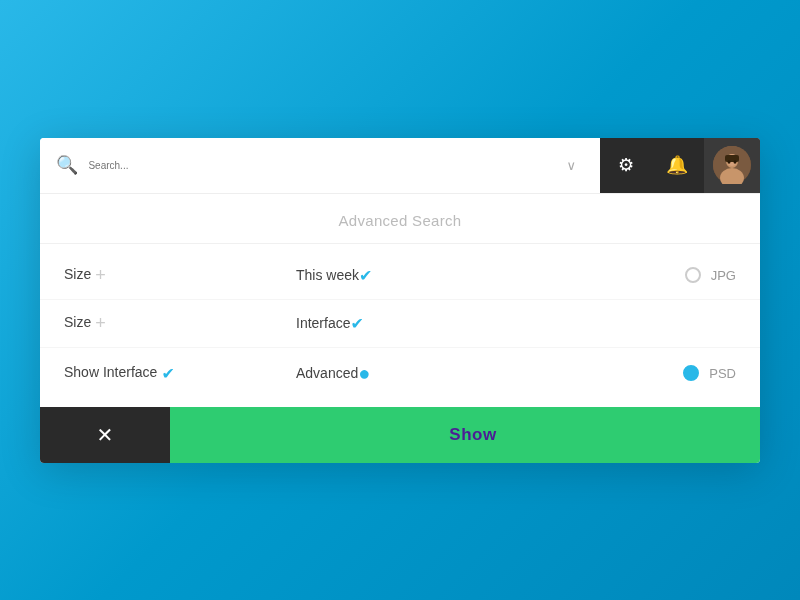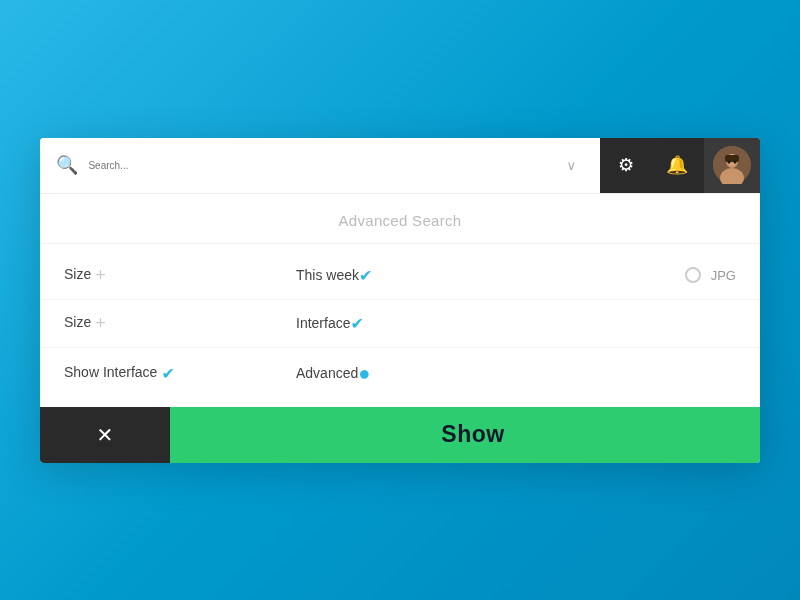--- a/index.html
+++ b/index.html
@@ -202,22 +202,22 @@
       flex-shrink: 0;
     }
 
     .show-btn {
       flex: 1;
       background: #2ecc71;
       display: flex;
       align-items: center;
       justify-content: center;
       cursor: pointer;
-      color: #0f172a;
-      font-size: 23px;
+      color: #4c1d95;
+      font-size: 17px;
       font-weight: 700;
       letter-spacing: 0.5px;
       border: none;
       outline: none;
       padding-left: 16px;
     }
 
     .checkmark {
       display: inline-block;
       font-size: 16px;
@@ -289,20 +289,24 @@
 
     <div class="filter-row">
       <div class="filter-left">
         <span class="filter-label">Show Interface</span>
         <span class="check-blue checkmark">✔</span>
       </div>
       <div class="filter-center">
         <span class="filter-center-label">Advanced</span>
         <span style="color:#29b8e8; font-size:20px;">●</span>
       </div>
+      <div class="filter-right">
+        <span class="radio-circle filled"></span>
+        <span class="file-type-label">PSD</span>
+      </div>
     </div>
 
   </div>
 
   <div class="bottom-bar">
     <div class="close-btn">
       <span>✕</span>
     </div>
     <div class="show-btn">
       <span>Show</span>

